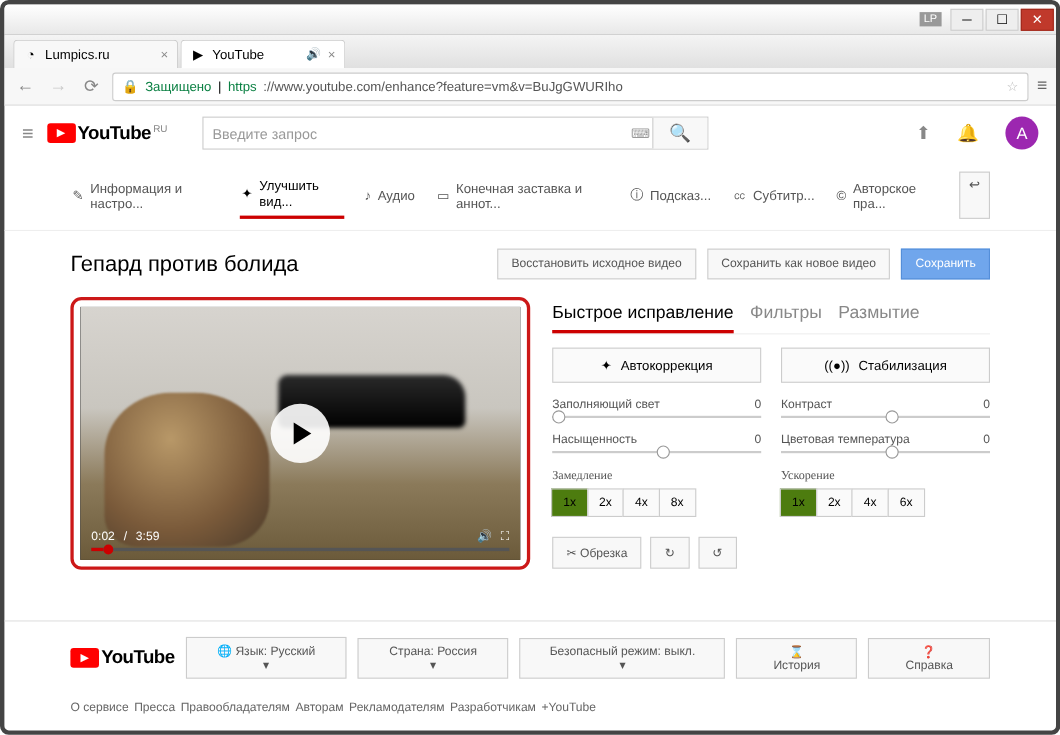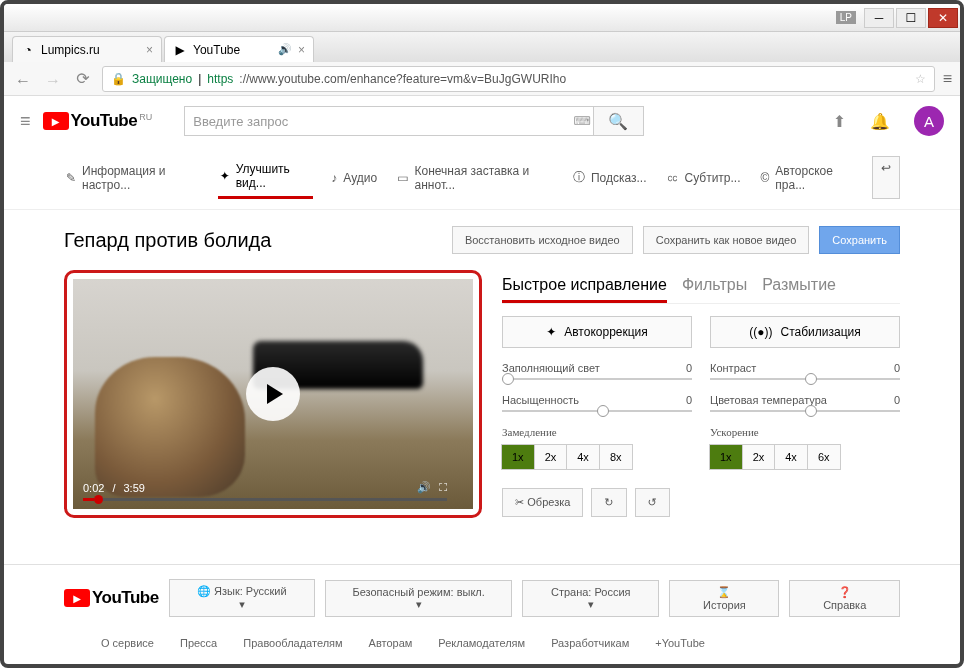--- a/index.html
+++ b/index.html
@@ -60,21 +60,21 @@
 .editor-area { display: flex; gap: 20px; }
 
 
 .video-frame { border: 3px solid #cc1818; border-radius: 10px; padding: 6px; width: 418px; }
 .video-box { background: #000; width: 100%; height: 230px; position: relative; overflow: hidden; }
 .video-scene { width: 100%; height: 100%; background: linear-gradient(180deg, #d7d4cf 0%, #c9c6bf 40%, #8b7a5a 70%, #6b5a3a 100%); position: relative; }
 .cheetah { position: absolute; left: 22px; bottom: 12px; width: 150px; height: 140px; background: radial-gradient(ellipse at 40% 30%, #b89868 0%, #7a5a3a 60%, #4a3a2a 100%); border-radius: 40% 45% 30% 20%; filter: blur(1px); }
 .car { position: absolute; right: 50px; top: 62px; width: 170px; height: 48px; background: linear-gradient(180deg, #2a2a2a, #000); border-radius: 8px 20px 6px 6px; filter: blur(2px); }
 .play-circle { position: absolute; top: 50%; left: 50%; transform: translate(-50%, -50%); width: 54px; height: 54px; border-radius: 50%; background: rgba(255,255,255,0.9); display: flex; align-items: center; justify-content: center; }
 .play-tri { width: 0; height: 0; border-left: 16px solid #000; border-top: 10px solid transparent; border-bottom: 10px solid transparent; margin-left: 4px; }
-.video-controls { position: absolute; bottom: 0; left: 0; right: 16px; height: 36px; padding: 0 10px; display: flex; flex-direction: column; justify-content: center; color: #fff; font-size: 11px; }
+.video-controls { position: absolute; bottom: 0; left: 0; right: 0; height: 36px; padding: 0 10px; display: flex; flex-direction: column; justify-content: center; color: #fff; font-size: 11px; }
 .vc-row { display: flex; align-items: center; gap: 8px; }
 .vc-spacer { flex: 1; }
 .vc-bar { height: 3px; background: #555; position: relative; margin-top: 4px; }
 .vc-fill { height: 3px; background: #cc0000; width: 3%; }
 .vc-thumb { position: absolute; left: 3%; top: -3px; width: 9px; height: 9px; border-radius: 50%; background: #cc0000; }
 
 
 .right-panel { flex: 1; }
 .fix-tabs { display: flex; gap: 15px; font-size: 16px; color: #888; border-bottom: 1px solid #eee; margin-bottom: 12px; }
 .fix-tab { padding: 6px 0; }
@@ -92,21 +92,21 @@
 .speed-label { font-size: 11px; color: #555; margin-bottom: 6px; font-family: Liberation Serif, serif; }
 .speed-boxes { display: flex; }
 .speed-box { border: 1px solid #ccc; padding: 6px 10px; font-size: 11px; background: #fafafa; margin-left: -1px; }
 .speed-box.sel { background: #4d7c0f; }
 
 .trim-row { display: flex; gap: 8px; margin-top: 18px; }
 
 
 .footer { border-top: 1px solid #e0e0e0; margin-top: 30px; padding: 14px 60px; display: flex; align-items: center; gap: 10px; font-size: 12px; }
 .footer .btn { padding: 5px 26px; }
-.footer-links { padding: 6px 60px; font-size: 11px; color: #666; display: flex; gap: 26px; margin-left: 37px; }
+.footer-links { padding: 6px 60px; font-size: 11px; color: #666; display: flex; gap: 5px; }
 </style>
 </head>
 <body>
 
 <div class="titlebar">
   <div class="titlebar-spacer"></div>
   <span class="lp-badge">LP</span>
   <div class="win-btn">─</div>
   <div class="win-btn">☐</div>
   <div class="win-btn win-close">✕</div>
@@ -311,22 +311,22 @@
     </div>
   </div>
 </div>
 
 <div class="footer">
   <div class="yt-logo">
     <div class="yt-play">▶</div>
     <span class="yt-text">YouTube</span>
   </div>
   <button class="btn">🌐 <span>Язык:</span> <span>Русский</span> ▾</button>
+  <button class="btn"><span>Страна:</span> <span>Россия</span> ▾</button>
   <button class="btn"><span>Безопасный режим:</span> <span>выкл.</span> ▾</button>
-  <button class="btn"><span>Страна:</span> <span>Россия</span> ▾</button>
   <button class="btn">⌛ <span>История</span></button>
   <button class="btn">❓ <span>Справка</span></button>
 </div>
 <div class="footer-links">
   <span>О сервисе</span>
   <span>Пресса</span>
   <span>Правообладателям</span>
   <span>Авторам</span>
   <span>Рекламодателям</span>
   <span>Разработчикам</span>

